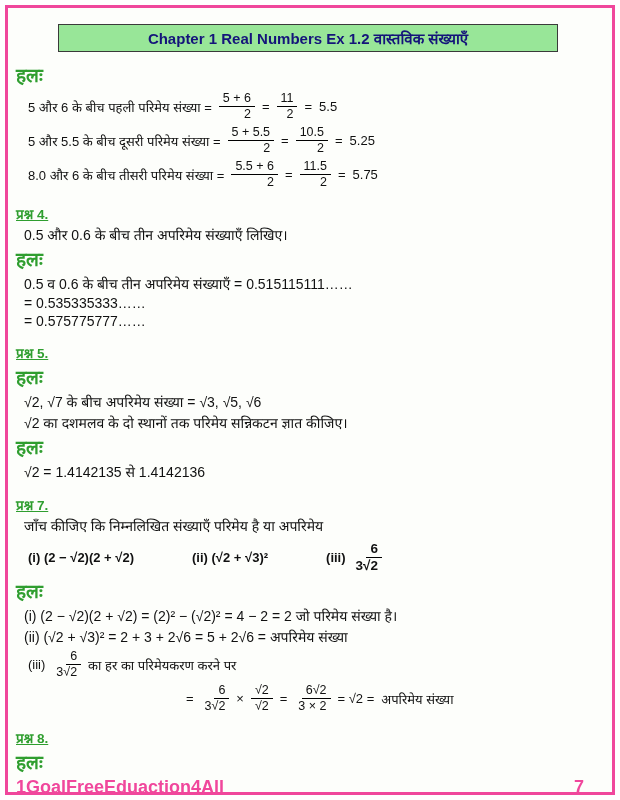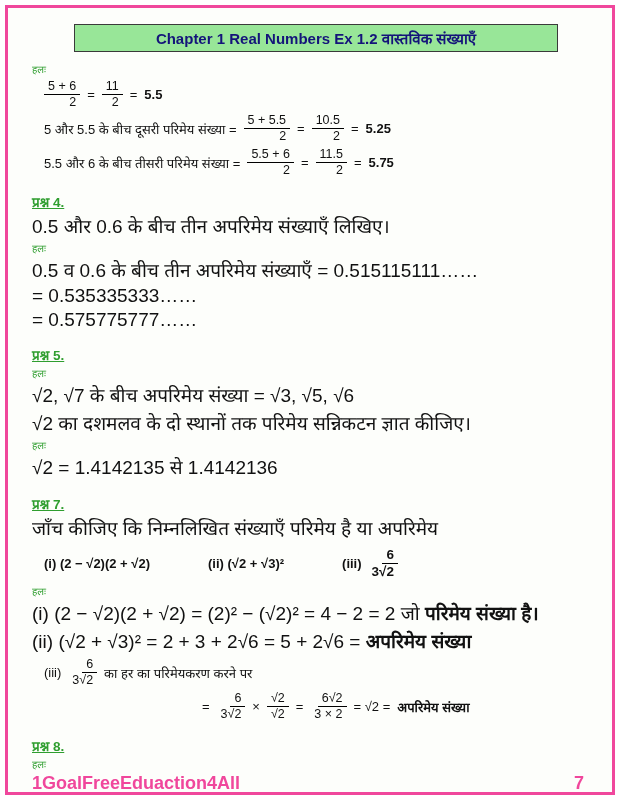--- a/index.html
+++ b/index.html
@@ -6,51 +6,51 @@
   html,body { background:#ffffff; }
   body {
     font-family:"Liberation Sans","DejaVu Sans",sans-serif;
     padding:5px;
     width:620px;
   }
   .page {
     width:610px; height:790px;
     border:3px solid #f0479c;
     background:#fdfefb;
-    padding:10px 24px 10px 24px;
+    padding:10px 24px 10px 8px;
     display:flex; flex-direction:column;
     overflow:hidden;
   }
   .title-bar {
     margin:6px 30px 8px 42px;
     background:#98e698;
     border:1px solid #3a3a3a;
     text-align:center;
     padding:3px 4px;
   }
   .title-bar .title {
     font-size:15px; font-weight:bold; color:#14147a;
   }
   .content { flex:0 0 auto; }
-  .green { color:#2f9e2f; font-weight:normal; font-size:10px; }
+  .green { color:#2f9e2f; font-weight:bold; font-size:19px; }
   .qlabel { color:#2f9e2f; font-weight:bold; font-size:13.5px; margin-top:15px;text-decoration:underline; }
   .sol-label { margin-top:2px; margin-bottom:2px; }
-  .text-line { font-size:19px; color:#111; margin:2px 0; }
+  .text-line { font-size:14px; color:#111; margin:2px 8px; }
   .math-line {
     display:flex; align-items:center; gap:7px;
     font-size:13px; color:#111; margin:3px 0 3px 12px;
     flex-wrap:nowrap; white-space:nowrap;
   }
   .frac {
     display:inline-flex; flex-direction:column; align-items:flex-end;
     line-height:1.2; font-size:12.5px;
   }
   .frac .num { border-bottom:1px solid #000; padding:0 4px; }
   .frac .den { padding:0 4px; }
-  .bold { font-weight:bold; }
+  .bold { font-weight:normal; }
   .items-row { gap:58px; font-weight:bold; margin-top:6px; margin-bottom:4px; }
   .items-row .item3 { display:inline-flex; align-items:center; gap:6px; }
   .items-row .frac { font-size:13.5px; font-weight:bold; }
   .indent-big { margin-left:170px; }
   .footer {
     margin-top:auto;
     display:flex; justify-content:space-between; align-items:flex-end;
     color:#f0479c; font-weight:bold; font-size:18px;
     padding:0 4px 2px 0;
   }
@@ -62,20 +62,21 @@
 
   <div class="title-bar">
     <span class="title">Chapter 1 Real Numbers Ex 1.2 वास्तविक संख्याएँ</span>
   </div>
 
   <div class="content">
 
     <div class="green sol-label">हलः</div>
 
     <div class="math-line">
+      <span>5 और 6 के बीच पहली परिमेय संख्या =</span>
       <span class="frac">
         <span class="num">5 + 6</span>
         <span class="den">2</span>
       </span>
       <span>=</span>
       <span class="frac">
         <span class="num">11</span>
         <span class="den">2</span>
       </span>
       <span>=</span>
@@ -91,21 +92,21 @@
       <span>=</span>
       <span class="frac">
         <span class="num">10.5</span>
         <span class="den">2</span>
       </span>
       <span>=</span>
       <span class="bold">5.25</span>
     </div>
 
     <div class="math-line">
-      <span>5.5 और 6 के बीच तीसरी परिमेय संख्या =</span>
+      <span>8.0 और 6 के बीच तीसरी परिमेय संख्या =</span>
       <span class="frac">
         <span class="num">5.5 + 6</span>
         <span class="den">2</span>
       </span>
       <span>=</span>
       <span class="frac">
         <span class="num">11.5</span>
         <span class="den">2</span>
       </span>
       <span>=</span>

